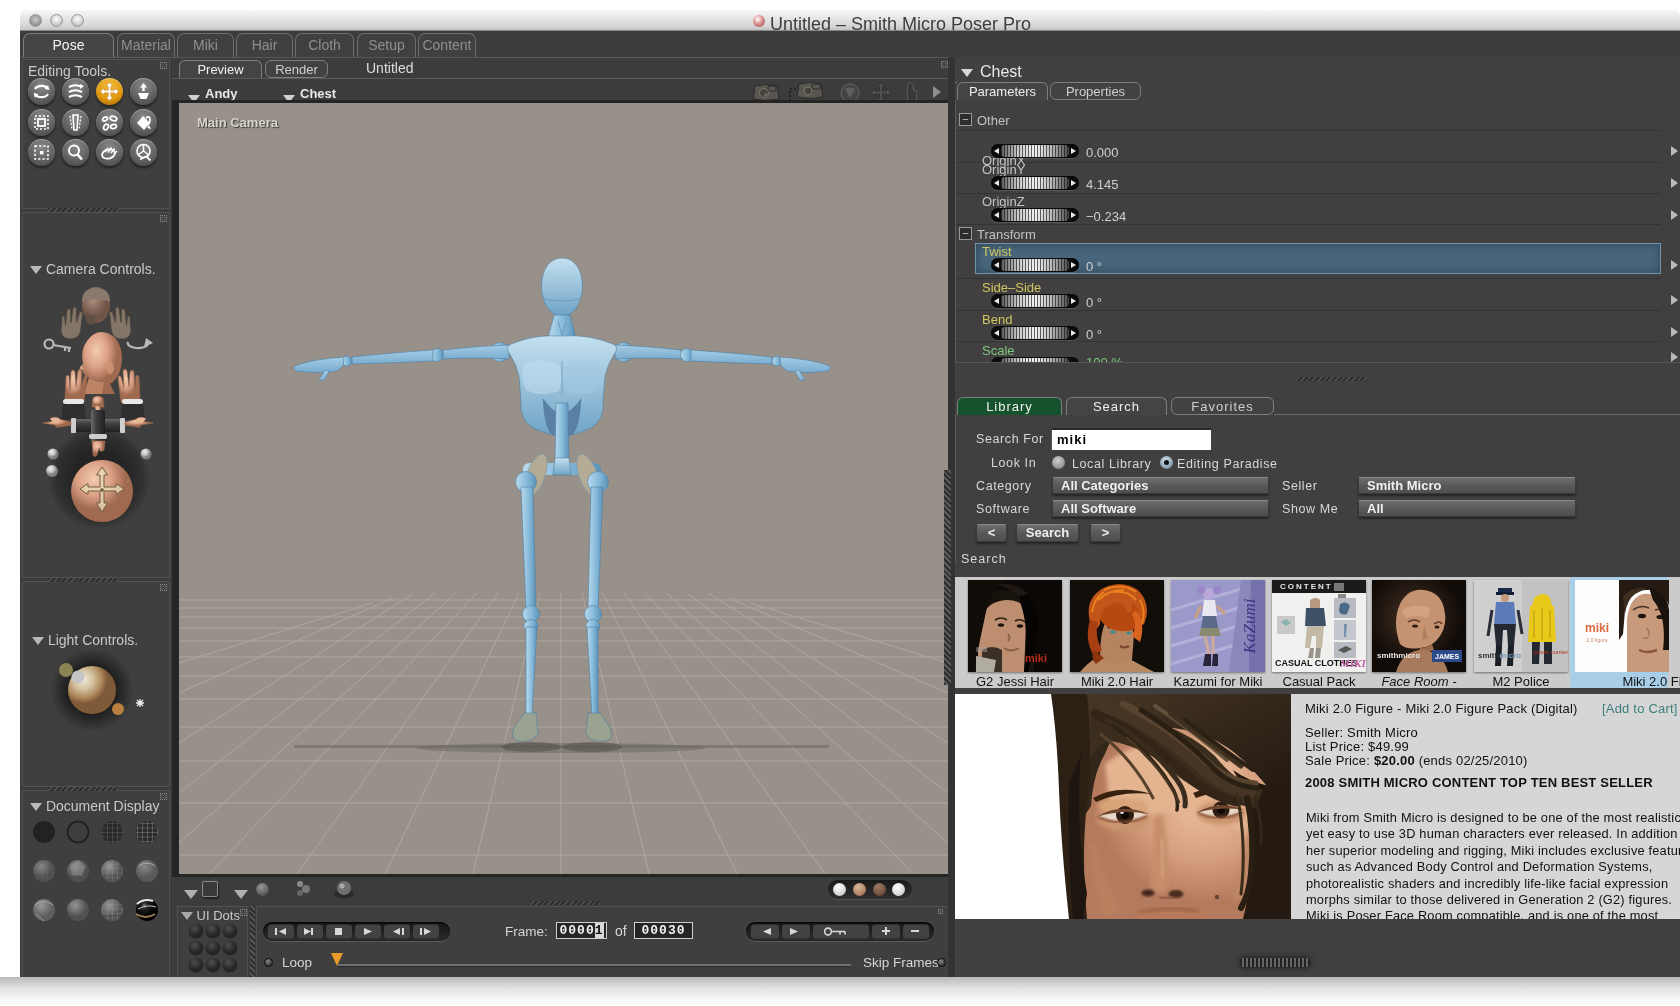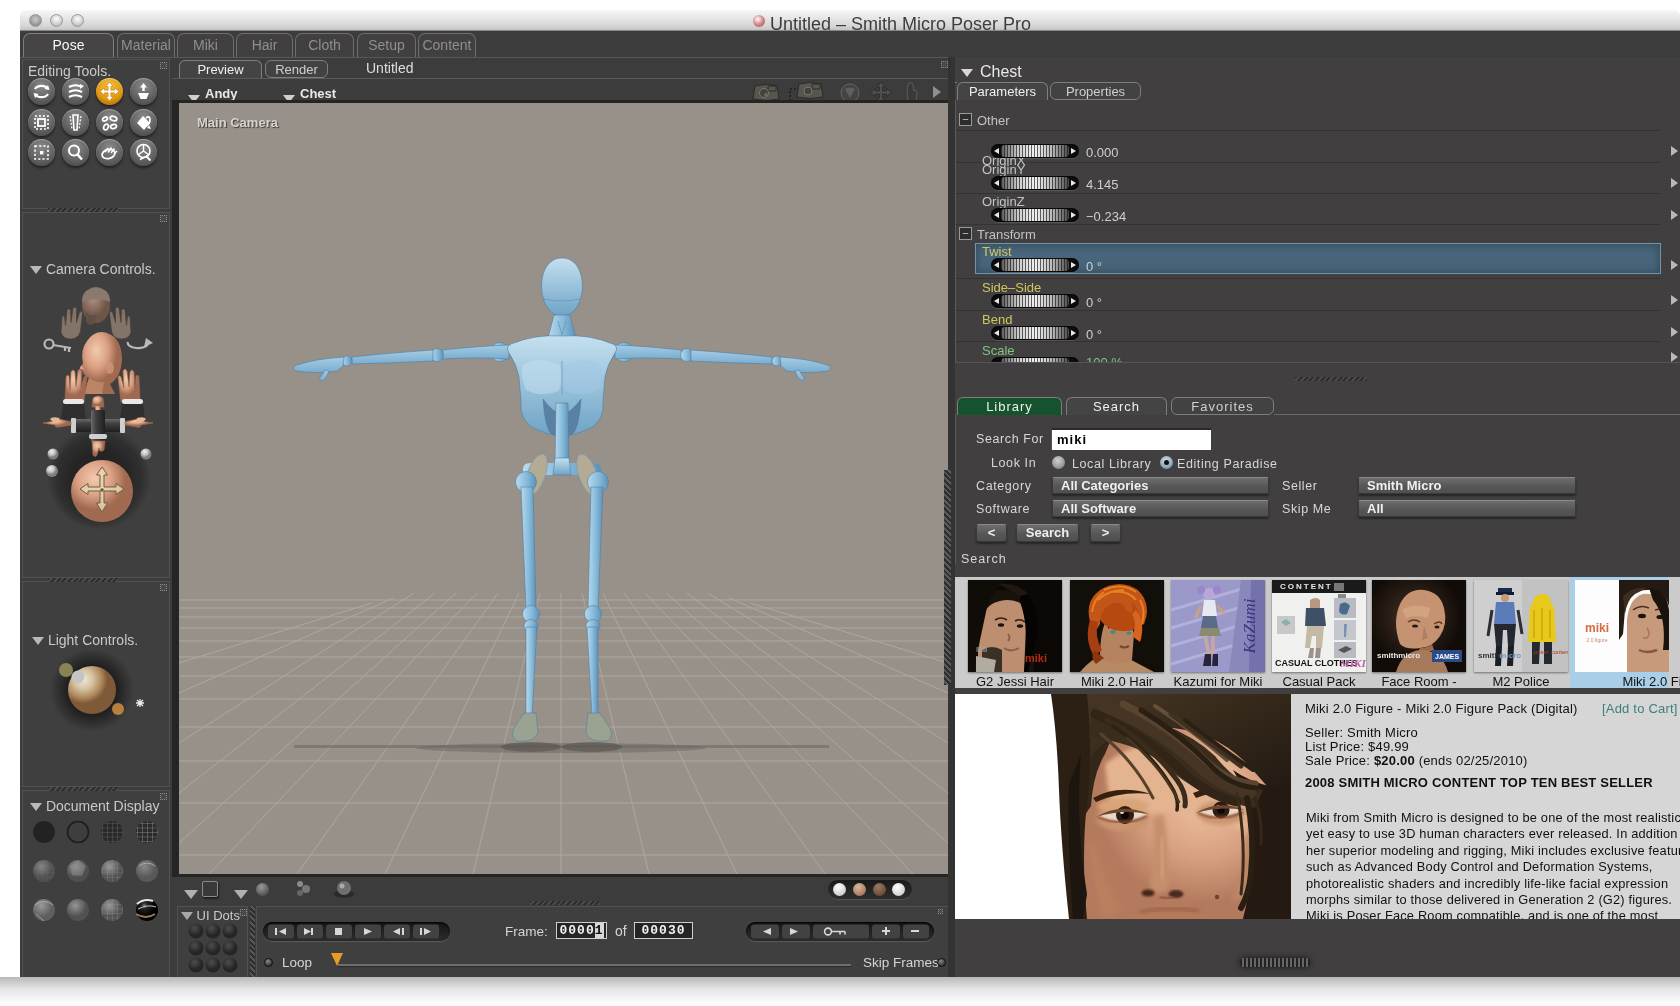--- a/index.html
+++ b/index.html
@@ -723,21 +723,21 @@
   <div class="radio" style="left:1052px;top:456px;"></div>
   <div class="flabel" style="left:1072px;top:457px;">Local Library</div>
   <div class="radio sel" style="left:1160px;top:456px;"></div>
   <div class="flabel" style="left:1177px;top:457px;">Editing Paradise</div>
   <div class="flabel" style="left:976px;top:479px;">Category</div>
   <div class="combo" style="left:1052px;top:477px;width:217px;">All Categories</div>
   <div class="flabel" style="left:1282px;top:479px;">Seller</div>
   <div class="combo" style="left:1358px;top:477px;width:218px;">Smith Micro</div>
   <div class="flabel" style="left:976px;top:502px;">Software</div>
   <div class="combo" style="left:1052px;top:500px;width:217px;">All Software</div>
-  <div class="flabel" style="left:1282px;top:502px;">Skip Me</div>
+  <div class="flabel" style="left:1282px;top:502px;">Show Me</div>
   <div class="combo" style="left:1358px;top:500px;width:218px;">All</div>
   <div class="pbtn" style="left:976px;top:524px;width:31px;">&lt;</div>
   <div class="pbtn" style="left:1016px;top:524px;width:63px;">Search</div>
   <div class="pbtn" style="left:1090px;top:524px;width:31px;">&gt;</div>
   <div class="flabel" style="left:961px;top:552px;letter-spacing:1px;">Search</div>
 
   <div id="thumbstrip" class="abs"></div>
   <div id="thumbs" class="abs">
     <div class="abs" style="left:1570px;top:577px;width:98px;height:111px;background:#a9cfe8;"></div>
     <div class="thumb" style="left:968px;">
@@ -835,21 +835,21 @@
         <ellipse cx="43" cy="46" rx="3" ry="1.6" fill="#2a1a10"></ellipse>
           <ellipse cx="65" cy="47" rx="2.6" ry="1.5" fill="#2a1a10"></ellipse>
         <path d="M52 46 L56 58 L50 60 Z" fill="#b07f5f"></path>
         <path d="M48 68 Q56 68 60 64 L62 70 Q54 74 46 72 Z" fill="#9c6a4c"></path>
         <path d="M24 92 Q30 72 48 70 Q70 70 76 92 Z" fill="#a87a5c"></path>
         <text x="5" y="78" font-family="Liberation Sans" font-size="8" font-weight="bold" fill="#e8e8e8">smithmicro</text>
         <rect x="60" y="70" width="30" height="12" fill="#2a4a8a"></rect>
         <text x="63" y="79" font-family="Liberation Sans" font-size="7" font-weight="bold" fill="#fff">JAMES</text>
       </svg>
     </div>
-    <div class="tlabel" style="left:1368px;">Face Room -</div>
+    <div class="tlabel" style="left:1368px;font-style:italic;">Face Room -</div>
     <div class="thumb" style="left:1474px;">
       <svg width="94" height="92" viewBox="0 0 94 92">
         <rect width="94" height="92" fill="#cfcfcf"></rect>
         <rect x="48" y="0" width="46" height="92" fill="#c2c2c2"></rect>
         <path d="M24 8 L38 8 L38 14 L24 14 Z" fill="#1a2a4a"></path>
           <path d="M22 12 L40 12 L40 15 L22 15 Z" fill="#0f1c35"></path>
         <circle cx="31" cy="18" r="4" fill="#c49a7c"></circle>
         <path d="M22 22 L40 22 L42 44 L20 44 Z" fill="#5a7ab8"></path>
         <path d="M20 44 L42 44 L40 66 L34 66 L33 50 L29 50 L28 66 L22 66 Z" fill="#242830"></path>
         <path d="M22 66 L28 66 L27 86 L21 86 Z M34 66 L40 66 L39 86 L33 86 Z" fill="#1a1e26"></path>

